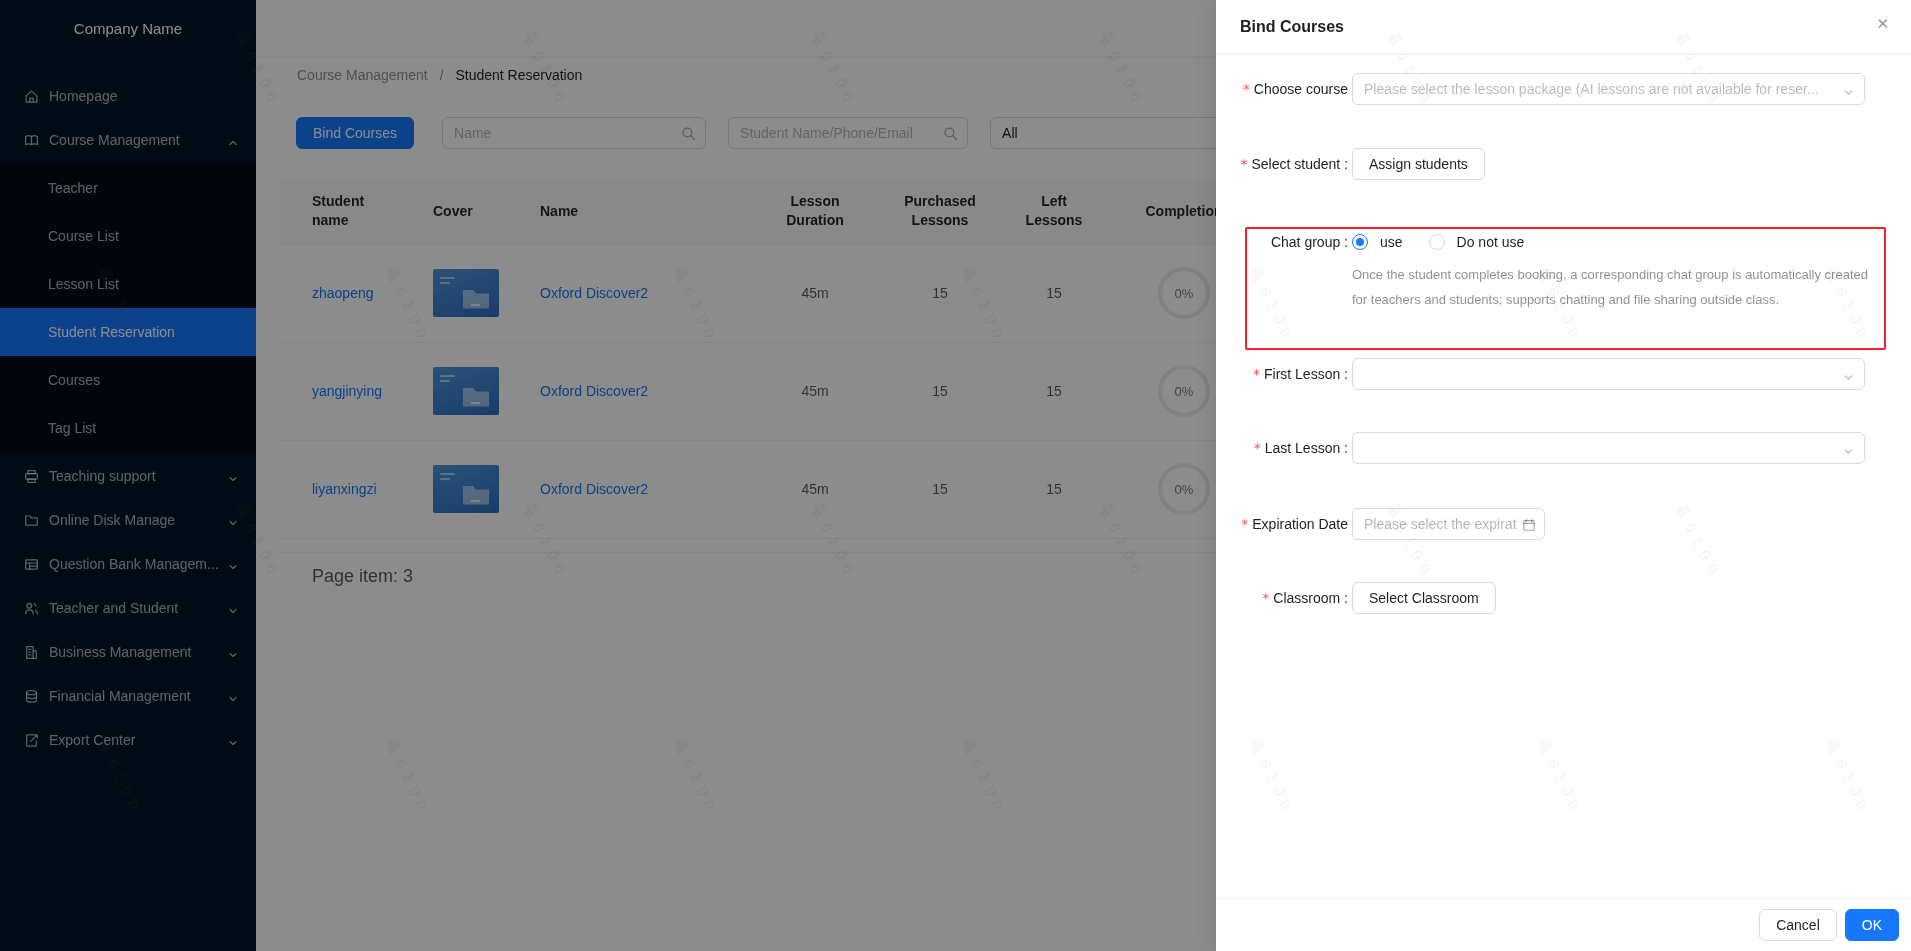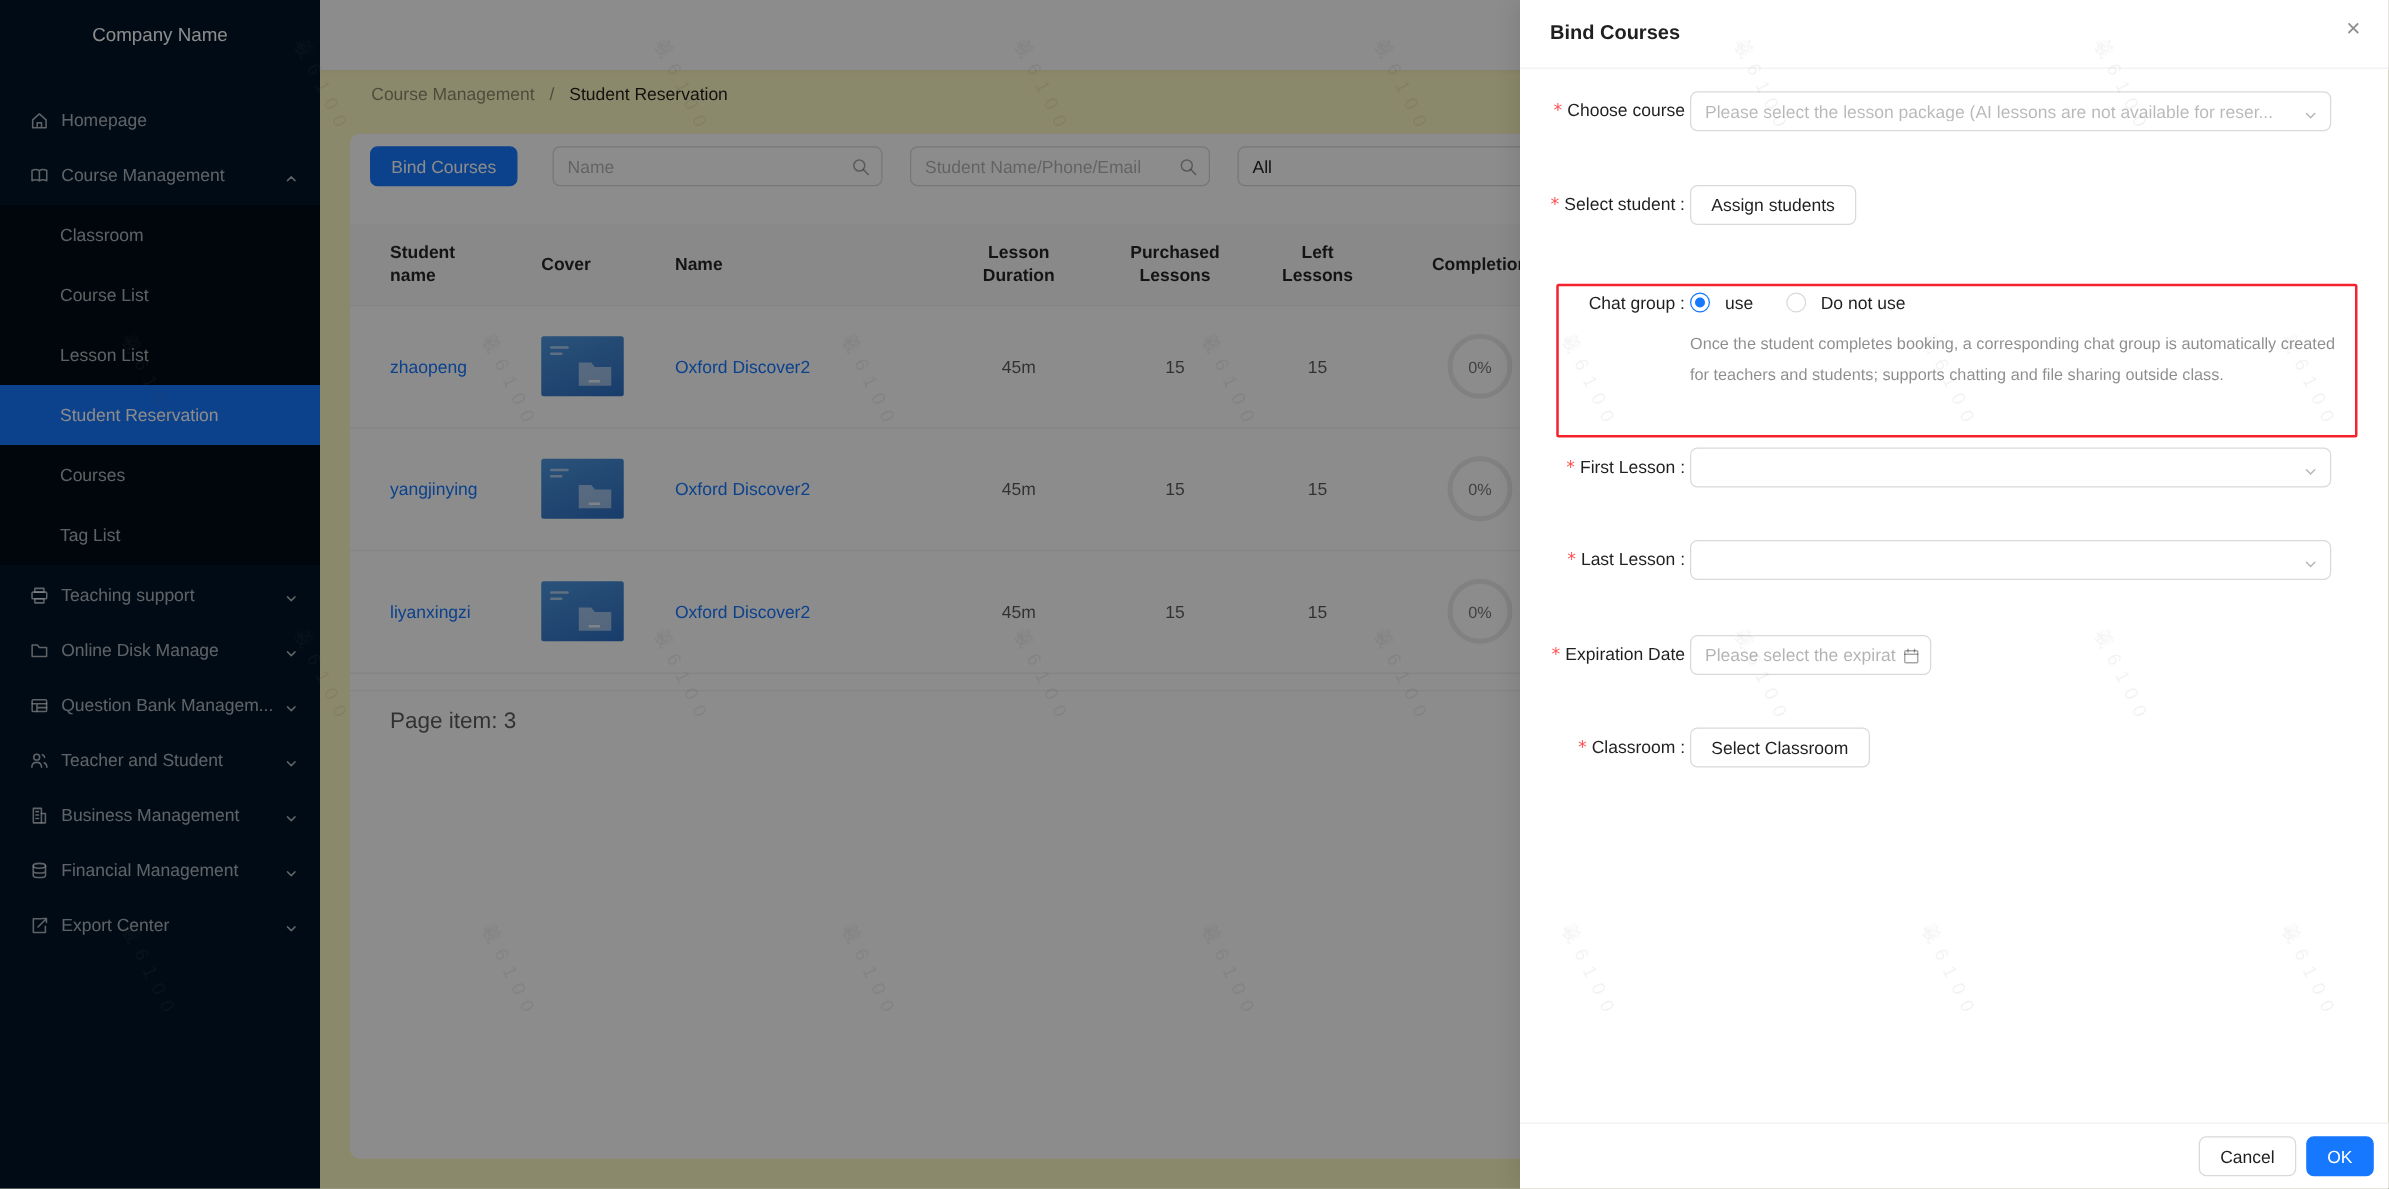--- a/index.html
+++ b/index.html
@@ -1,17 +1,17 @@
 <!DOCTYPE html>
 <html style="--accent: #1677ff; --annotation: #f5222d;"><head>
 <meta charset="utf-8">
 <style>
   * { margin:0; padding:0; box-sizing:border-box; }
   body { font-family:"Liberation Sans","DejaVu Sans",sans-serif; background:#555; }
-  .app { position:relative; width:1911px; height:951px; background:#fef9c3; overflow:hidden;
+  .app { position:relative; width:1911px; height:951px; background:#ffffff; overflow:hidden;
          font-size:14px; color:rgba(0,0,0,0.88); }
 
   
   .wm-layer { position:absolute; inset:0; z-index:500; pointer-events:none; overflow:hidden; }
   .wm { position:absolute; transform:rotate(64deg); transform-origin:left top;
         font-size:15px; letter-spacing:7px; white-space:nowrap; color:rgba(128,128,128,0.13); }
   .drawer .wm-layer { z-index:20; }
   .drawer .wm { color:rgba(0,0,0,0.05); }
 
   
@@ -142,21 +142,21 @@
         <span>Course Management</span>
         <span class="chev">
           <svg class="stroke" width="10" height="10" viewBox="0 0 10 10">
               <path d="M2 6.5 L5 3.5 L8 6.5"></path>
             </svg>
         </span>
       </div>
 
       <div class="submenu">
         <div class="menu-item">
-          <span>Classroom</span>
+          <span>Teacher</span>
         </div>
         <div class="menu-item">
           <span>Course List</span>
         </div>
         <div class="menu-item">
           <span>Lesson List</span>
         </div>
         <div class="menu-item selected">
           <span>Student Reservation</span>
         </div>

